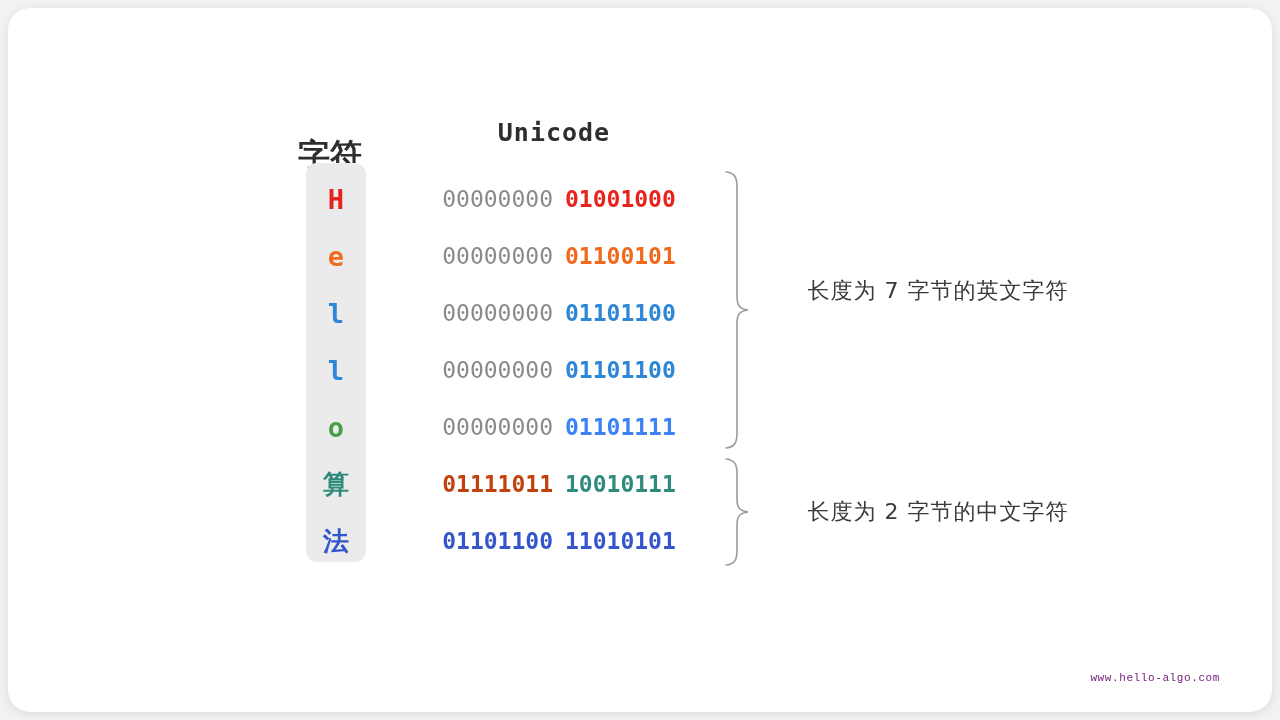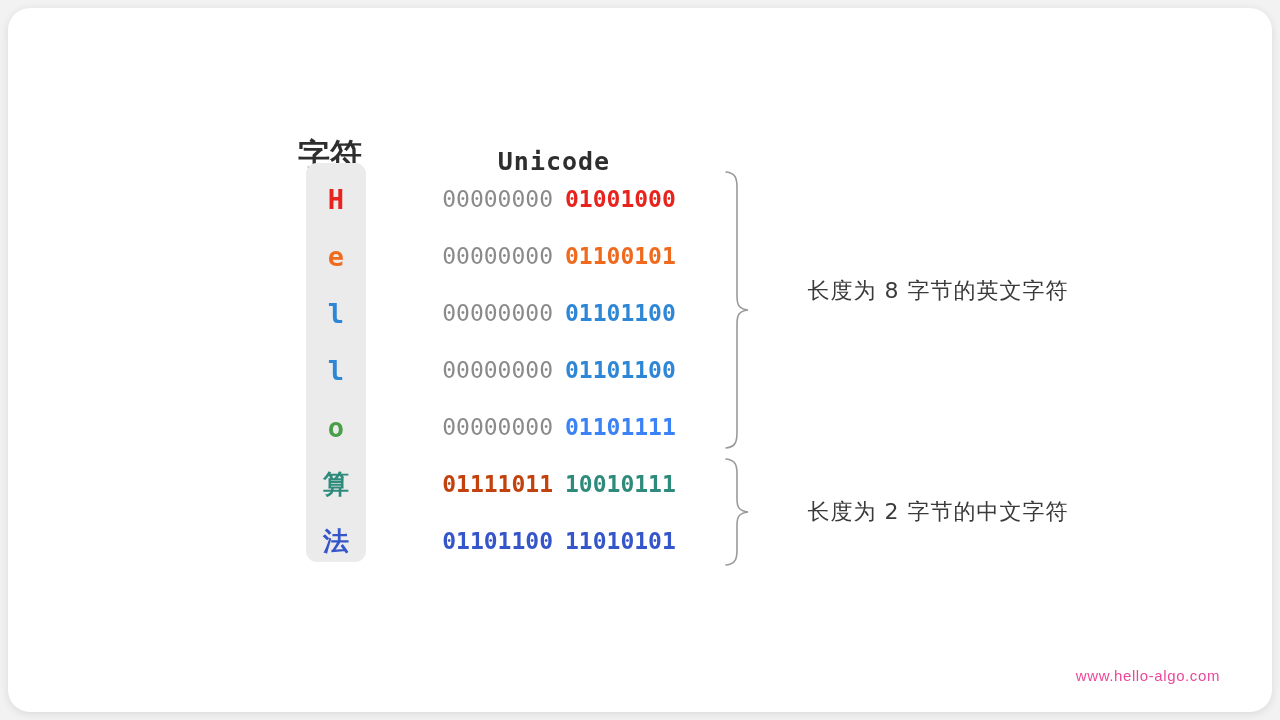--- a/index.html
+++ b/index.html
@@ -49,21 +49,20 @@
     margin-top: 18px;
   }
   .hdr-unicode {
     left: 415px;
     top: 110px;
     width: 262px;
     text-align: center;
     font-size: 25px;
     letter-spacing: 1px;
     font-family: "DejaVu Sans Mono", "Liberation Mono", monospace;
-    margin-top: 29px;
   }
 
   
   .char-panel {
     position: absolute;
     left: 298px;
     top: 155px;
     width: 60px;
     height: 399px;
     background: #ebebeb;
@@ -140,24 +139,24 @@
     color: #8a8a8a;
     letter-spacing: 1px;
     margin-top: 8px;
   }
 
   
   .watermark {
     position: absolute;
     right: 52px;
     bottom: 28px;
-    font-size: 15px;
-    color: #ec4899;
+    font-size: 11px;
+    color: #701a75;
     letter-spacing: 0.6px;
-    font-family: Liberation Sans, sans-serif;
+    font-family: Liberation Mono, monospace;
     white-space: nowrap;
   }
 </style>
 </head>
 <body>
 
 <div class="card">
   <div class="figure">
 
     <div class="hdr hdr-char">字符</div>
@@ -188,21 +187,21 @@
       </svg>
     </div>
 
     <div class="brace" style="top:449px;">
       <svg width="26" height="110" viewBox="0 0 26 110" fill="none">
         <path d="M2 2 C12 3 13 9 13 17 L13 42 C13 50 15 54 24 55 C15 56 13 60 13 68 L13 93 C13 101 12 107 2 108" stroke="#9a9a9a" stroke-width="1.6" fill="none" stroke-linecap="round"></path>
       </svg>
     </div>
 
     <div class="anno" style="left:770px; top:268px; width:320px;">
-      <div class="anno-main">长度为 8 字节的英文字符</div>
+      <div class="anno-main">长度为 7 字节的英文字符</div>
     </div>
 
     <div class="anno" style="left:770px; top:489px; width:320px;">
       <div class="anno-main">长度为 2 字节的中文字符</div>
     </div>
 
     <div class="watermark">www.hello-algo.com</div>
 
   </div>
 </div>

